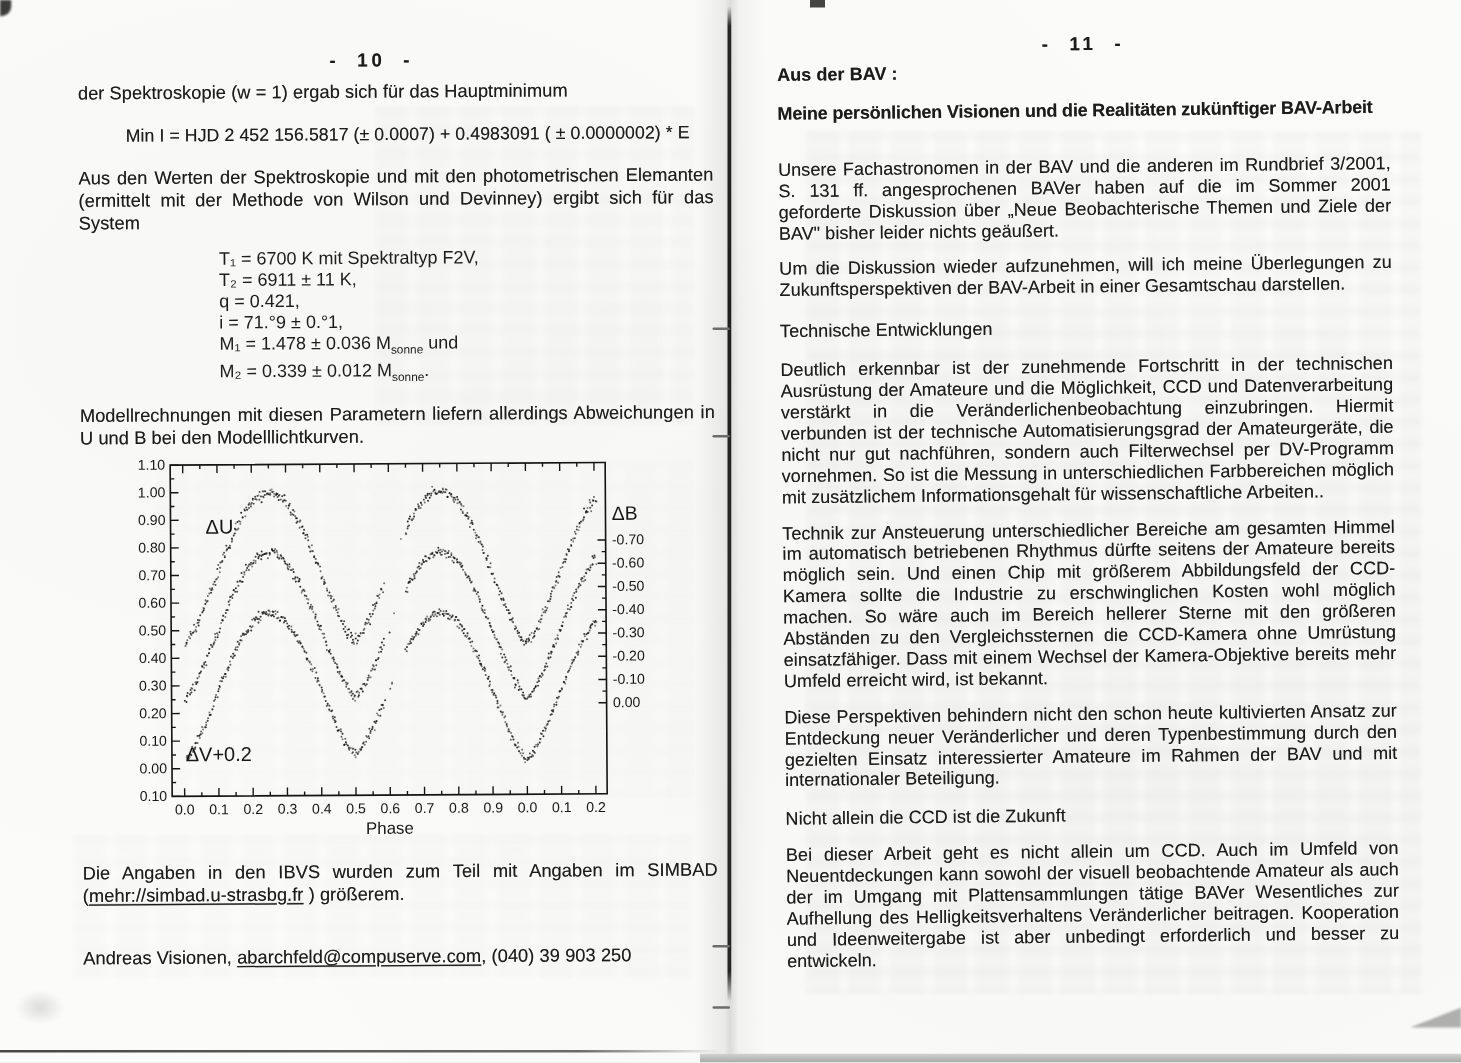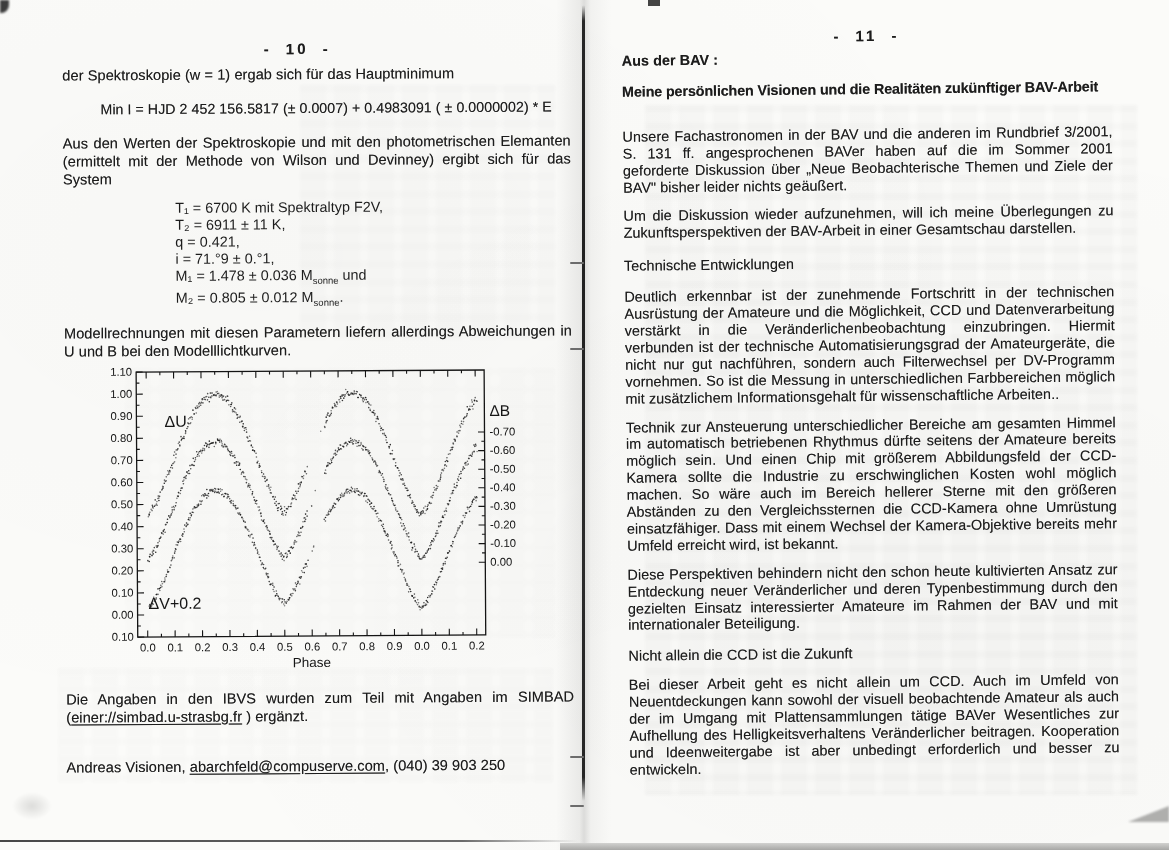--- a/index.html
+++ b/index.html
@@ -73,21 +73,21 @@
       <div class="pageno">- 10 -</div>
       <p class="mt8">der Spektroskopie (w = 1) ergab sich für das Hauptminimum</p>
       <div class="formula mt16 pline">Min I = HJD 2 452 156.5817 (± 0.0007) + 0.4983091 ( ± 0.0000002) * E</div>
       <p class="mt16">Aus den Werten der Spektroskopie und mit den photometrischen Elemanten (ermittelt mit der Methode von Wilson und Devinney) ergibt sich für das System</p>
       <div class="params mt12">
         <div>T₁ = 6700 K mit Spektraltyp F2V,</div>
         <div>T₂ = 6911 ± 11 K,</div>
         <div>q = 0.421,</div>
         <div>i = 71.°9 ± 0.°1,</div>
         <div><span>M₁ = 1.478 ± 0.036 M</span><sub>sonne</sub><span> und</span></div>
-        <div><span>M₂ = 0.805 ± 0.012 M</span><sub>sonne</sub><span>.</span></div>
+        <div><span>M₂ = 0.339 ± 0.012 M</span><sub>sonne</sub><span>.</span></div>
       </div>
       <p class="mt12">Modellrechnungen mit diesen Parametern liefern allerdings Abweichungen in U und B bei den Modelllichtkurven.</p>
       <div class="figure mt4">
         <svg id="lc-svg" width="424" height="310" viewBox="0 0 424 310">
             <g>
               <rect x="26" y="8" width="348" height="265" fill="none" stroke="#141414" stroke-width="1.3"></rect>
             </g>
             <g>
               <line x1="36" y1="273" x2="36" y2="266.5" stroke="#141414" stroke-width="1.1"></line>
               <line x1="36" y1="8" x2="36" y2="14.5" stroke="#141414" stroke-width="1.1"></line>
@@ -1788,21 +1788,21 @@
               <circle cx="362.9" cy="137.3" r="0.8" fill="#1a1a1a" opacity="0.88"></circle>
               <circle cx="362.9" cy="137.2" r="0.8" fill="#1a1a1a" opacity="0.53"></circle>
               <circle cx="363.8" cy="135.0" r="0.8" fill="#1a1a1a" opacity="0.60"></circle>
               <circle cx="364.9" cy="135.8" r="0.8" fill="#1a1a1a" opacity="0.87"></circle>
               <circle cx="365.5" cy="134.7" r="0.8" fill="#1a1a1a" opacity="0.93"></circle>
               <circle cx="365.2" cy="138.6" r="0.8" fill="#1a1a1a" opacity="0.57"></circle>
               <circle cx="366.2" cy="135.6" r="0.8" fill="#1a1a1a" opacity="0.57"></circle>
             </g>
           </svg>
       </div>
-      <p class="mt16"><span>Die Angaben in den IBVS wurden zum Teil mit Angaben im SIMBAD (</span><span class="u">einer://simbad.u-strasbg.fr</span><span> ) ergänzt.</span></p>
+      <p class="mt16"><span>Die Angaben in den IBVS wurden zum Teil mit Angaben im SIMBAD (</span><span class="u">mehr://simbad.u-strasbg.fr</span><span> ) größerem.</span></p>
       <p class="mt32"><span>Andreas Visionen, </span><span class="u">abarchfeld@compuserve.com</span><span>, (040) 39 903 250</span></p>
     </div>
   </div>
 
   <div class="page page-right">
     <div class="tilt-right">
       <div class="pageno">- 11 -</div>
       <p class="bold mt6" style="text-align:left">Aus der BAV :</p>
       <p class="bold title mt14" style="text-align:left">Meine persönlichen Visionen und die Realitäten zukünftiger BAV-Arbeit</p>
       <p class="mt28">Unsere Fachastronomen in der BAV und die anderen im Rundbrief 3/2001, S. 131 ff. angesprochenen BAVer haben auf die im Sommer 2001 geforderte Diskussion über „Neue Beobachterische Themen und Ziele der BAV" bisher leider nichts geäußert.</p>

